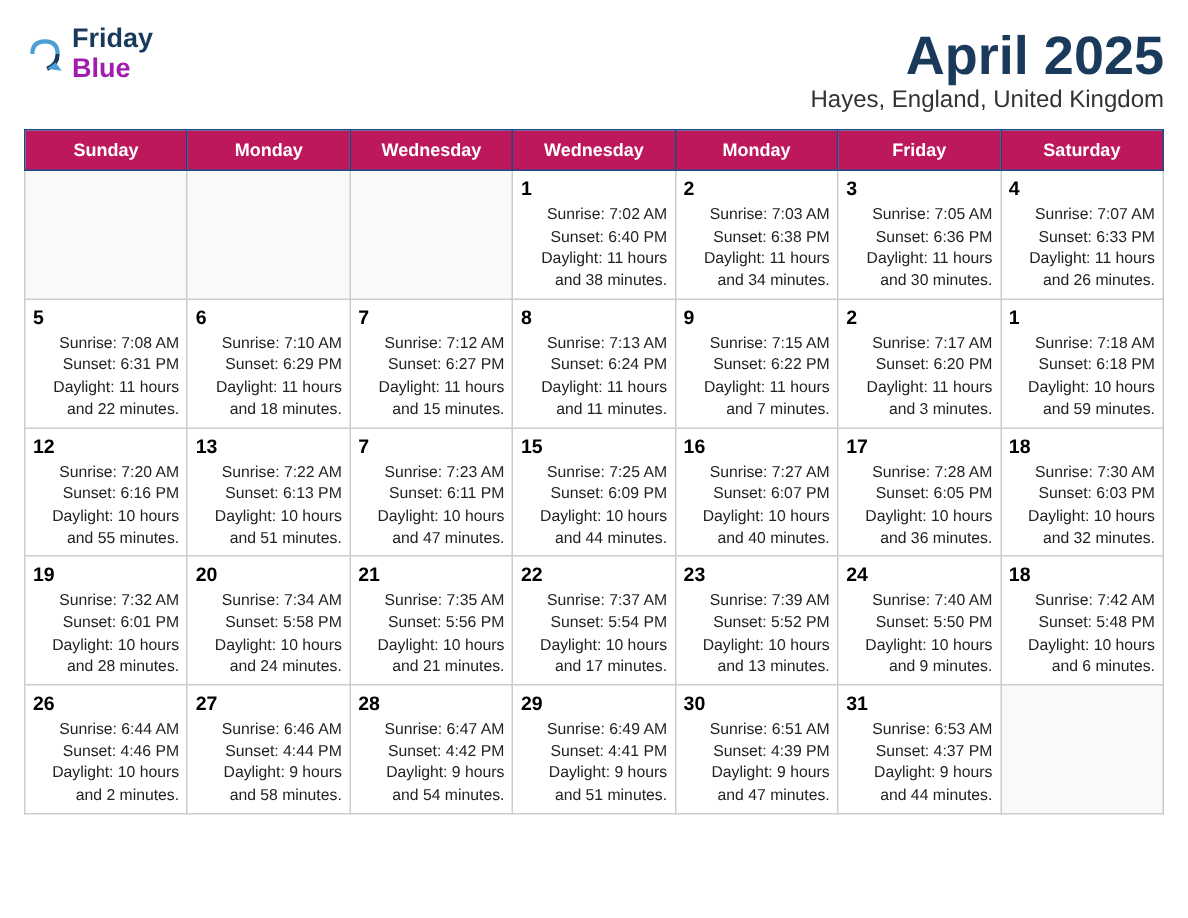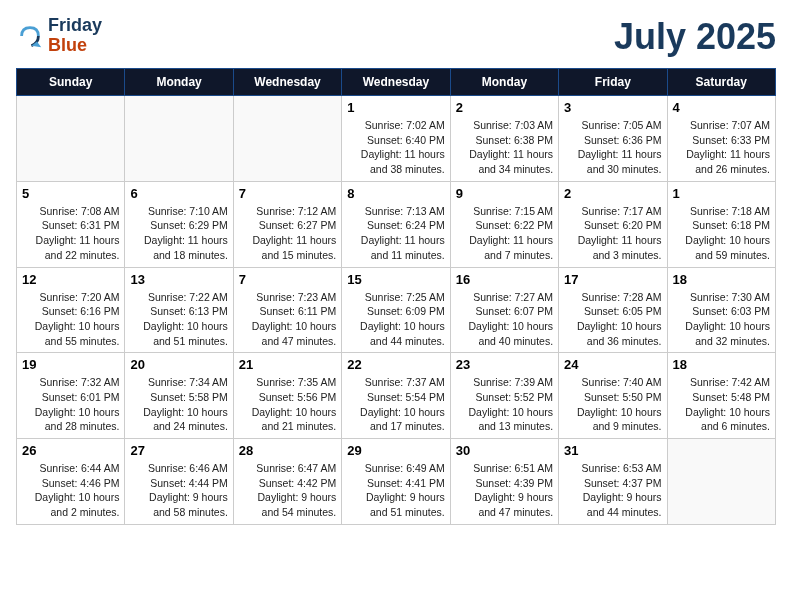--- a/index.html
+++ b/index.html
@@ -20,21 +20,21 @@
       display: flex;
       align-items: center;
     }
     .logo-text {
       font-size: 18px;
       font-weight: bold;
       color: #1a3a5c;
       line-height: 1.1;
     }
     .logo-text span {
-      color: #c2410c;
+      color: #a21caf;
     }
     .logo-icon {
       width: 28px;
       height: 28px;
       margin-right: 4px;
     }
     .title-area {
       text-align: right;
     }
     .month-title {
@@ -45,21 +45,21 @@
     .location {
       font-size: 16px;
       color: #333;
     }
     table {
       width: 100%;
       border-collapse: collapse;
       font-size: 11px;
     }
     .day-header {
-      background-color: #0f172a;
+      background-color: #be185d;
       color: white;
       text-align: center;
       padding: 6px 4px;
       font-weight: bold;
       font-size: 12px;
       border: 1px solid #1a4a8a;
     }
     td {
       border: 1px solid #ccc;
       vertical-align: top;
@@ -95,21 +95,22 @@
       <path d="M8 20 Q8 8 20 8 Q32 8 32 20" fill="none" stroke="#4a9fd4" stroke-width="4"></path>
       <path d="M32 20 Q32 30 22 34" fill="none" stroke="#1a3a5c" stroke-width="4"></path>
       <polygon points="22,34 30,28 36,36" fill="#4a9fd4"></polygon>
     </svg>
     <div class="logo-text">
       <div>Friday</div>
       <div><span>Blue</span></div>
     </div>
   </div>
   <div class="title-area">
-    <div class="month-title">July 2025</div>
+    <div class="month-title">April 2025</div>
+    <div class="location">Hayes, England, United Kingdom</div>
   </div>
 </div>
 
 <table>
   <thead>
     <tr id="header-row">
     <th class="day-header">Sunday</th>
         <th class="day-header">Monday</th>
         <th class="day-header">Wednesday</th>
         <th class="day-header">Wednesday</th>

